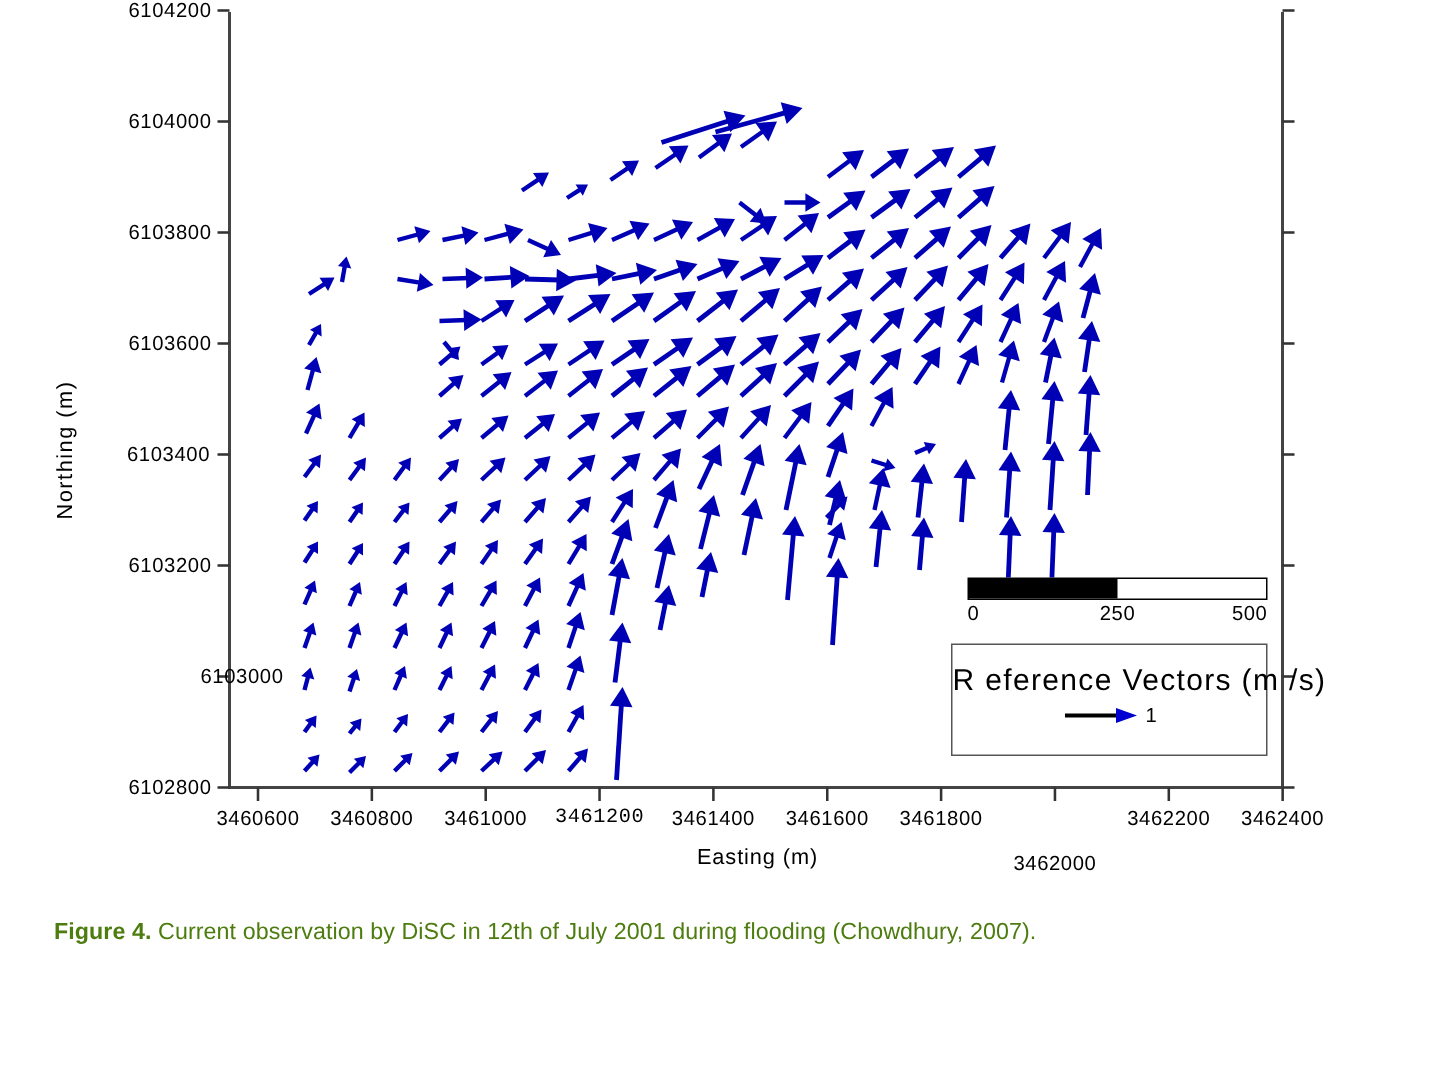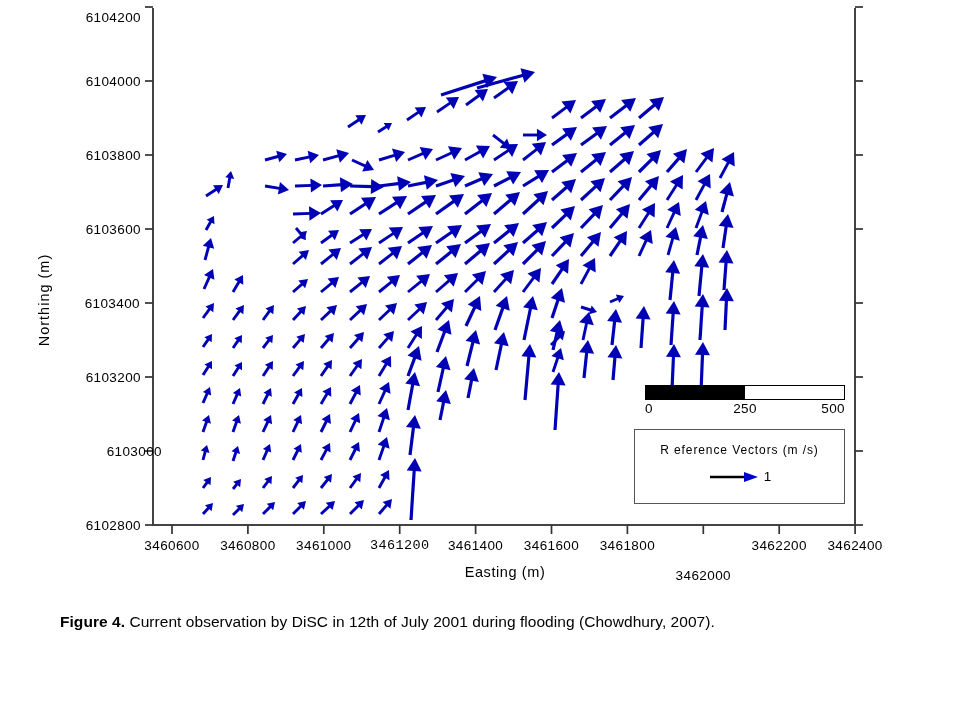--- a/index.html
+++ b/index.html
@@ -49,32 +49,32 @@
     letter-spacing:0.4px;white-space:nowrap;font-weight:500;
   }
 
   
   #refbox{
     position:absolute;left:634px;top:429px;width:211px;height:75px;
     border:1.6px solid #555;background:#fff;box-sizing:border-box;
   }
   #refbox-title{
     position:absolute;left:0;top:13px;width:100%;text-align:center;
-    font-size:12px;color:#000;letter-spacing:0.9px;white-space:nowrap;font-weight:500;
+    font-size:20px;color:#000;letter-spacing:0.9px;white-space:nowrap;font-weight:500;
   }
   #refbox-arrow-row{
     position:absolute;left:0;top:40px;width:100%;
     display:flex;align-items:center;justify-content:center;gap:2px;
   }
   #refbox-value{font-size:13.5px;color:#000;line-height:1;}
 
   
   #caption{
-    position:absolute;left:60px;top:612px;width:880px;
-    font-size:15.5px;color:#000000;line-height:1.35;
+    position:absolute;left:36px;top:612px;width:880px;
+    font-size:15.5px;color:#4d7c0f;line-height:1.35;
     letter-spacing:0.05px;
   }
   #caption b{font-weight:bold;}
 </style>
 </head>
 <body>
 
 <div id="figure-root">
 
   <div id="plot-wrap">
@@ -929,27 +929,27 @@
           <line x1="551.5" y1="525" x2="551.5" y2="534"></line>
           <line x1="627.4000000000001" y1="525" x2="627.4000000000001" y2="534"></line>
           <line x1="703.3000000000001" y1="525" x2="703.3000000000001" y2="534"></line>
           <line x1="779.2" y1="525" x2="779.2" y2="534"></line>
           <line x1="855.1" y1="525" x2="855.1" y2="534"></line>
         </g>
     </svg>
 
     <div id="ytick-labels">
         <div class="tick-label ytick-label" style="right: 819px; top: 525px; margin-left: 29px;">6102800</div>
-        <div class="tick-label ytick-label" style="right: 798px; top: 451px;">6103000</div>
+        <div class="tick-label ytick-label" style="right: 771px; top: 451px;">6103000</div>
         <div class="tick-label ytick-label" style="right: 819px; top: 377px; text-align: right;">6103200</div>
         <div class="tick-label ytick-label" style="right: 820px; top: 303px; margin-left: 10px;">6103400</div>
         <div class="tick-label ytick-label" style="right: 819px; top: 229px;">6103600</div>
         <div class="tick-label ytick-label" style="right: 819px; top: 155px;">6103800</div>
         <div class="tick-label ytick-label" style="right: 819px; top: 81px;">6104000</div>
-        <div class="tick-label ytick-label" style="right: 819px; top: 17px;">6104200</div>
+        <div class="tick-label ytick-label" style="right: 819px; top: 7px;">6104200</div>
       </div>
     <div id="xtick-labels">
         <div class="tick-label xtick-label" style="left: 172px; top: 538px;">3460600</div>
         <div class="tick-label xtick-label" style="left: 247.9px; top: 538px;">3460800</div>
         <div class="tick-label xtick-label" style="left: 323.8px; top: 538px;">3461000</div>
         <div class="tick-label xtick-label" style="left: 399.7px; top: 538px; font-family: Liberation Mono, monospace;">3461200</div>
         <div class="tick-label xtick-label" style="left: 475.6px; top: 538px;">3461400</div>
         <div class="tick-label xtick-label" style="left: 551.5px; top: 538px;">3461600</div>
         <div class="tick-label xtick-label" style="left: 627.4px; top: 538px;">3461800</div>
         <div class="tick-label xtick-label" style="left: 703.3px; top: 568px; text-align: right;">3462000</div>

